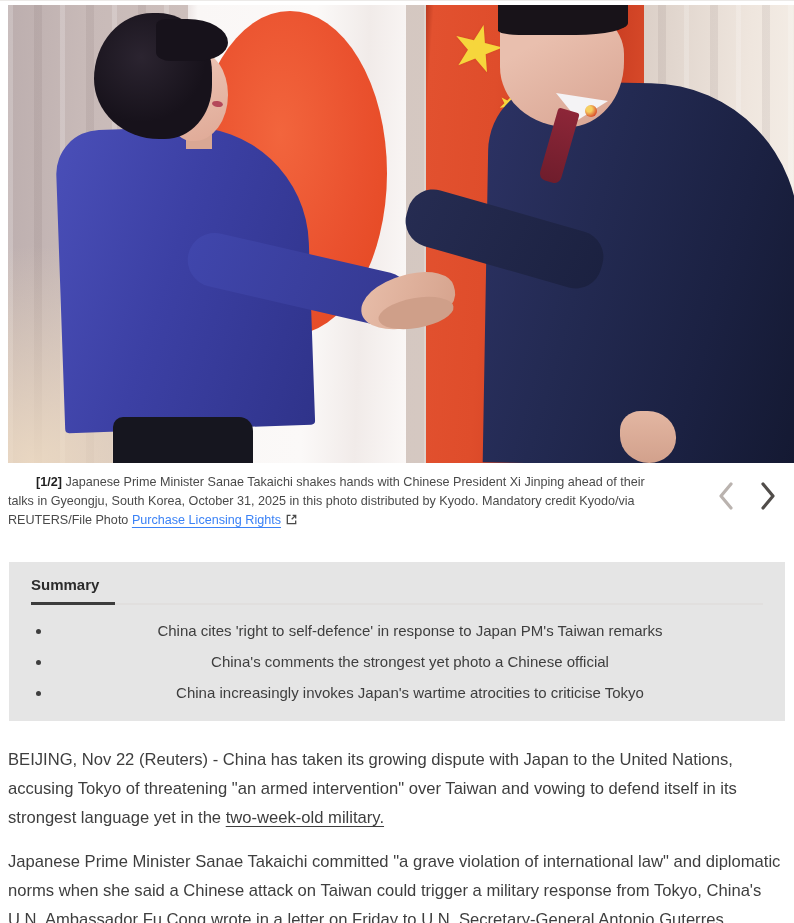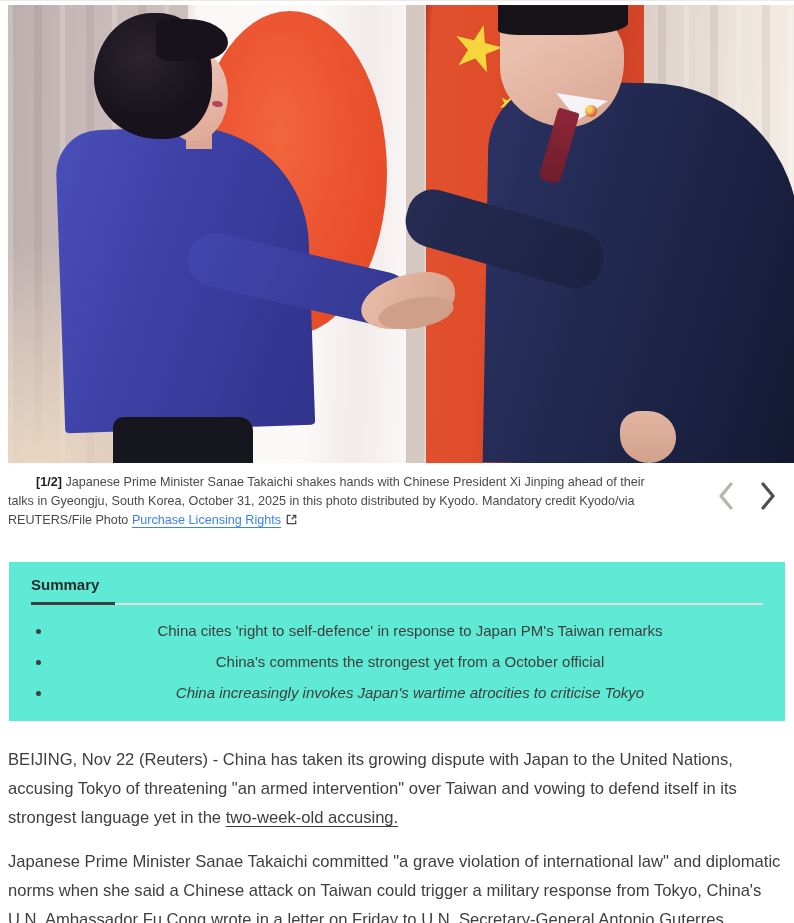--- a/index.html
+++ b/index.html
@@ -104,30 +104,30 @@
     position: relative; margin: 10px 8px 0 8px; padding-right: 120px;
     font-size: 12.6px; line-height: 19px; color: #4a4a4a;
   }
   .caption-index { font-weight: bold; color: #1f1f1f; padding-left: 28px; }
   .caption-link { color: #3b82f6; text-decoration: underline; text-underline-offset: 3px; cursor: pointer; }
   .ext-icon { display:inline-block; vertical-align:-2px; margin-left:4px; color:#4a4a4a; }
   .carousel-nav { position:absolute; right:8px; top:8px; display:flex; gap:22px; }
   .nav-btn { background:none; border:none; padding:0; cursor:pointer; display:block; }
 
   
-  .summary-box { margin: 30px 9px 0 9px; background:#5eead4; padding: 14px 22px 14px 22px; }
+  .summary-box { margin: 30px 9px 0 9px; background:#e5e5e5; padding: 14px 22px 14px 22px; }
   .summary-tab-row { border-bottom: 2px solid #e1dfde; }
   .summary-title {
     display:inline-block; font-size:15px; font-weight:bold; color:#2b2b2b;
     padding: 0 16px 9px 0; border-bottom: 3px solid #3c3c3c; margin-bottom:-2px;
   }
   .summary-list { margin: 16px 0 0 0; padding-left: 21px; list-style: disc; }
   .summary-list li { font-size: 15px; color: #3e3e3e; line-height: 20px; margin-bottom: 11px; padding-left: 5px; text-align: center; }
   .summary-list li::marker { color:#3e3e3e; }
-  .summary-list li:last-child { margin-bottom: 4px; font-style: italic; }
+  .summary-list li:last-child { margin-bottom: 4px; }
 
   
   .article-body { margin: 24px 8px 0 8px; }
   .article-body p { font-size: 16.6px; line-height: 29px; color: #3e3e3e; margin-bottom: 15px; }
   .body-link { color: inherit; text-decoration: underline; text-underline-offset: 3px; cursor: pointer; }
 </style>
 </head>
 <body>
 
 <div class="photo-frame">
@@ -193,22 +193,22 @@
     </button>
   </div>
 </div>
 
 <div class="summary-box">
   <div class="summary-tab-row">
     <span class="summary-title">Summary</span>
   </div>
   <ul class="summary-list">
     <li>China cites 'right to self-defence' in response to Japan PM's Taiwan remarks</li>
-    <li>China's comments the strongest yet from a October official</li>
+    <li>China's comments the strongest yet photo a Chinese official</li>
     <li>China increasingly invokes Japan's wartime atrocities to criticise Tokyo</li>
   </ul>
 </div>
 
 <div class="article-body">
   <p><span>BEIJING, Nov 22 (Reuters) - China has taken its growing dispute with Japan to the United Nations, accusing Tokyo of threatening "an armed intervention" over Taiwan and vowing to defend itself in its strongest language yet in the</span>
-    <a class="body-link">two-week-old accusing.</a></p>
+    <a class="body-link">two-week-old military.</a></p>
   <p><span>Japanese Prime Minister Sanae Takaichi committed "a grave violation of international law" and diplomatic norms when she said a Chinese attack on Taiwan could trigger a military response from Tokyo, China's U.N. Ambassador Fu Cong wrote in a letter on Friday to U.N. Secretary-General Antonio Guterres.</span></p>
 </div>
 
 </body></html>

